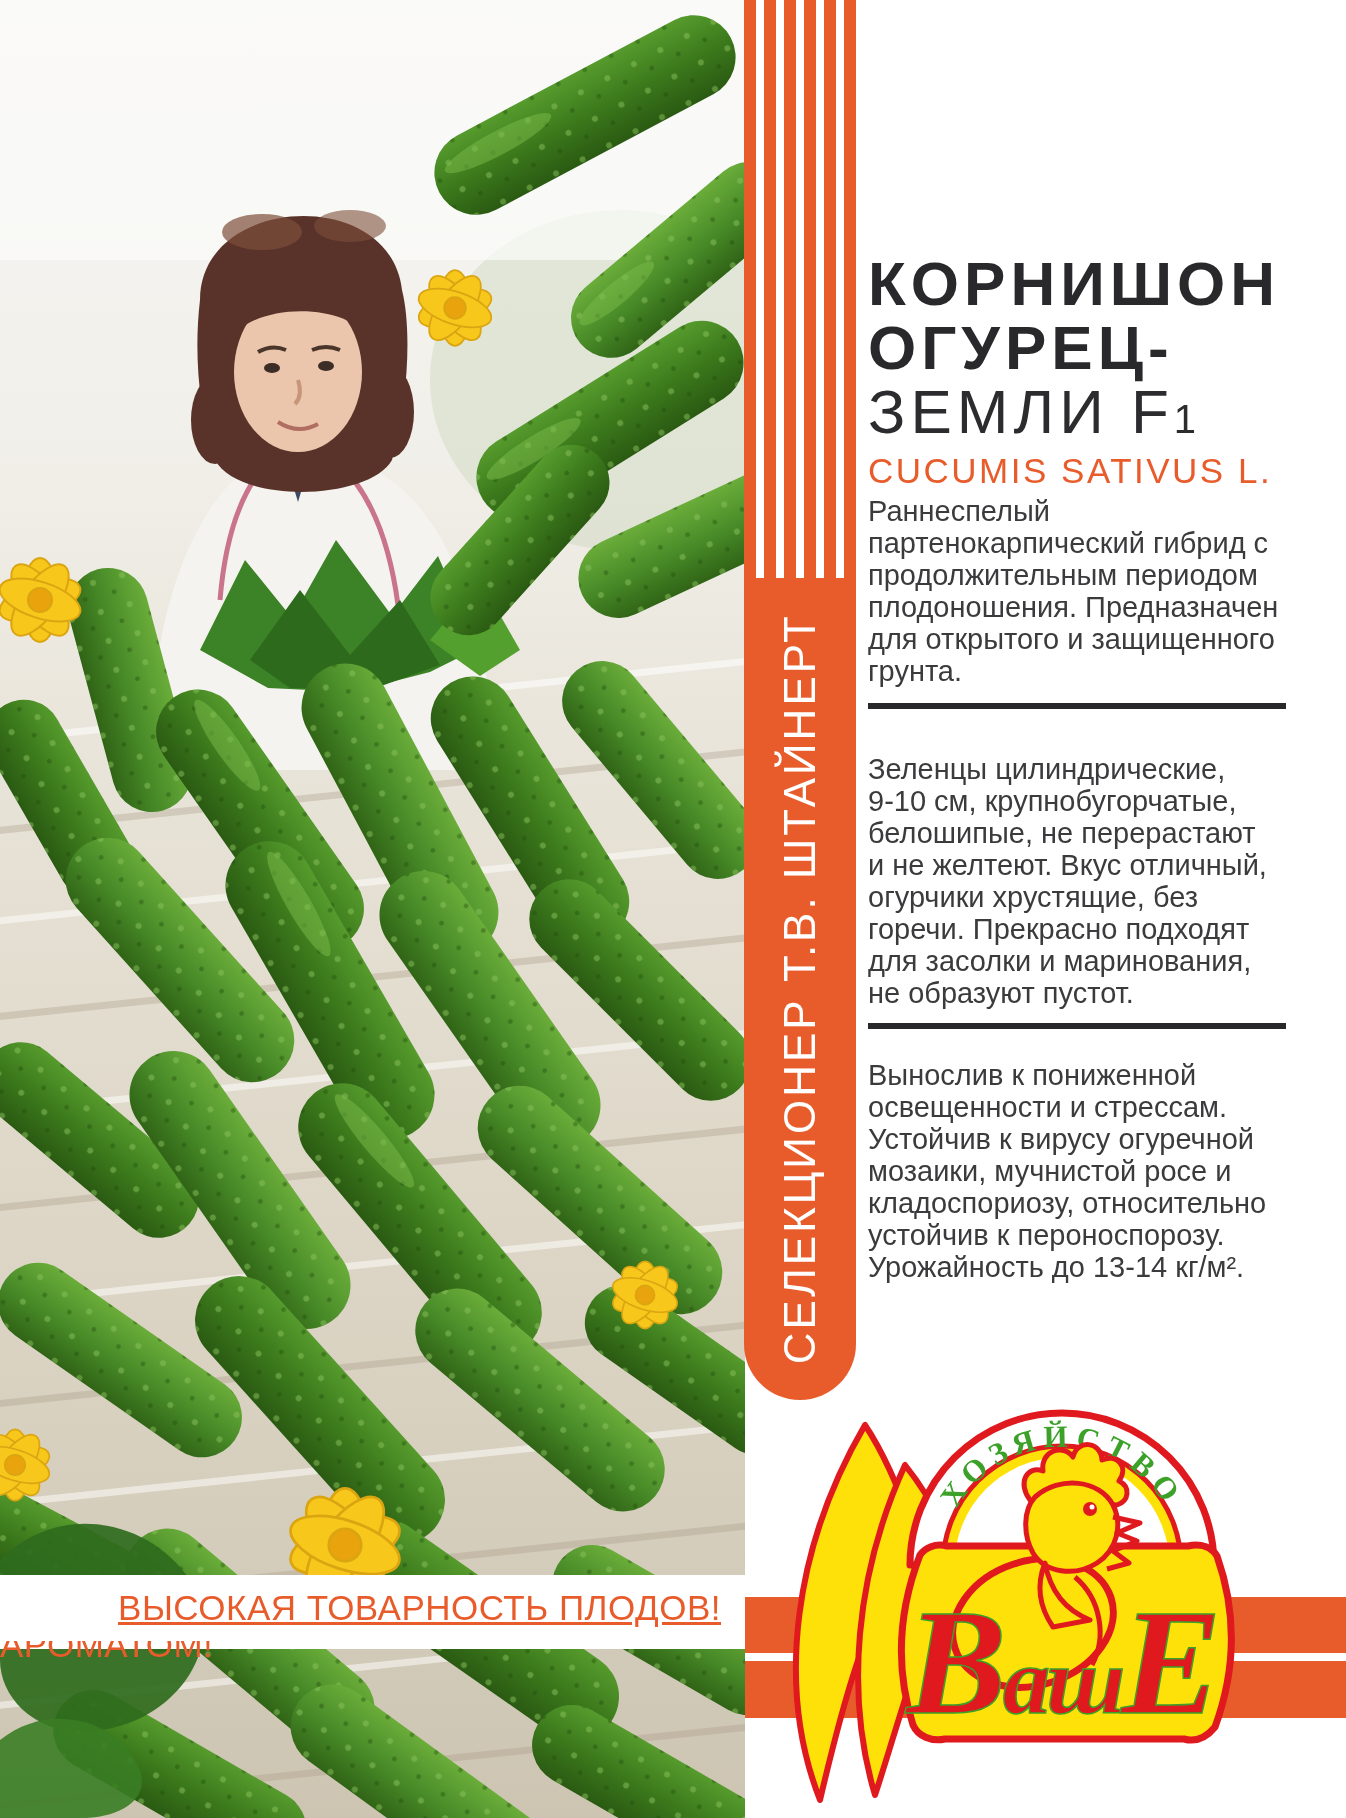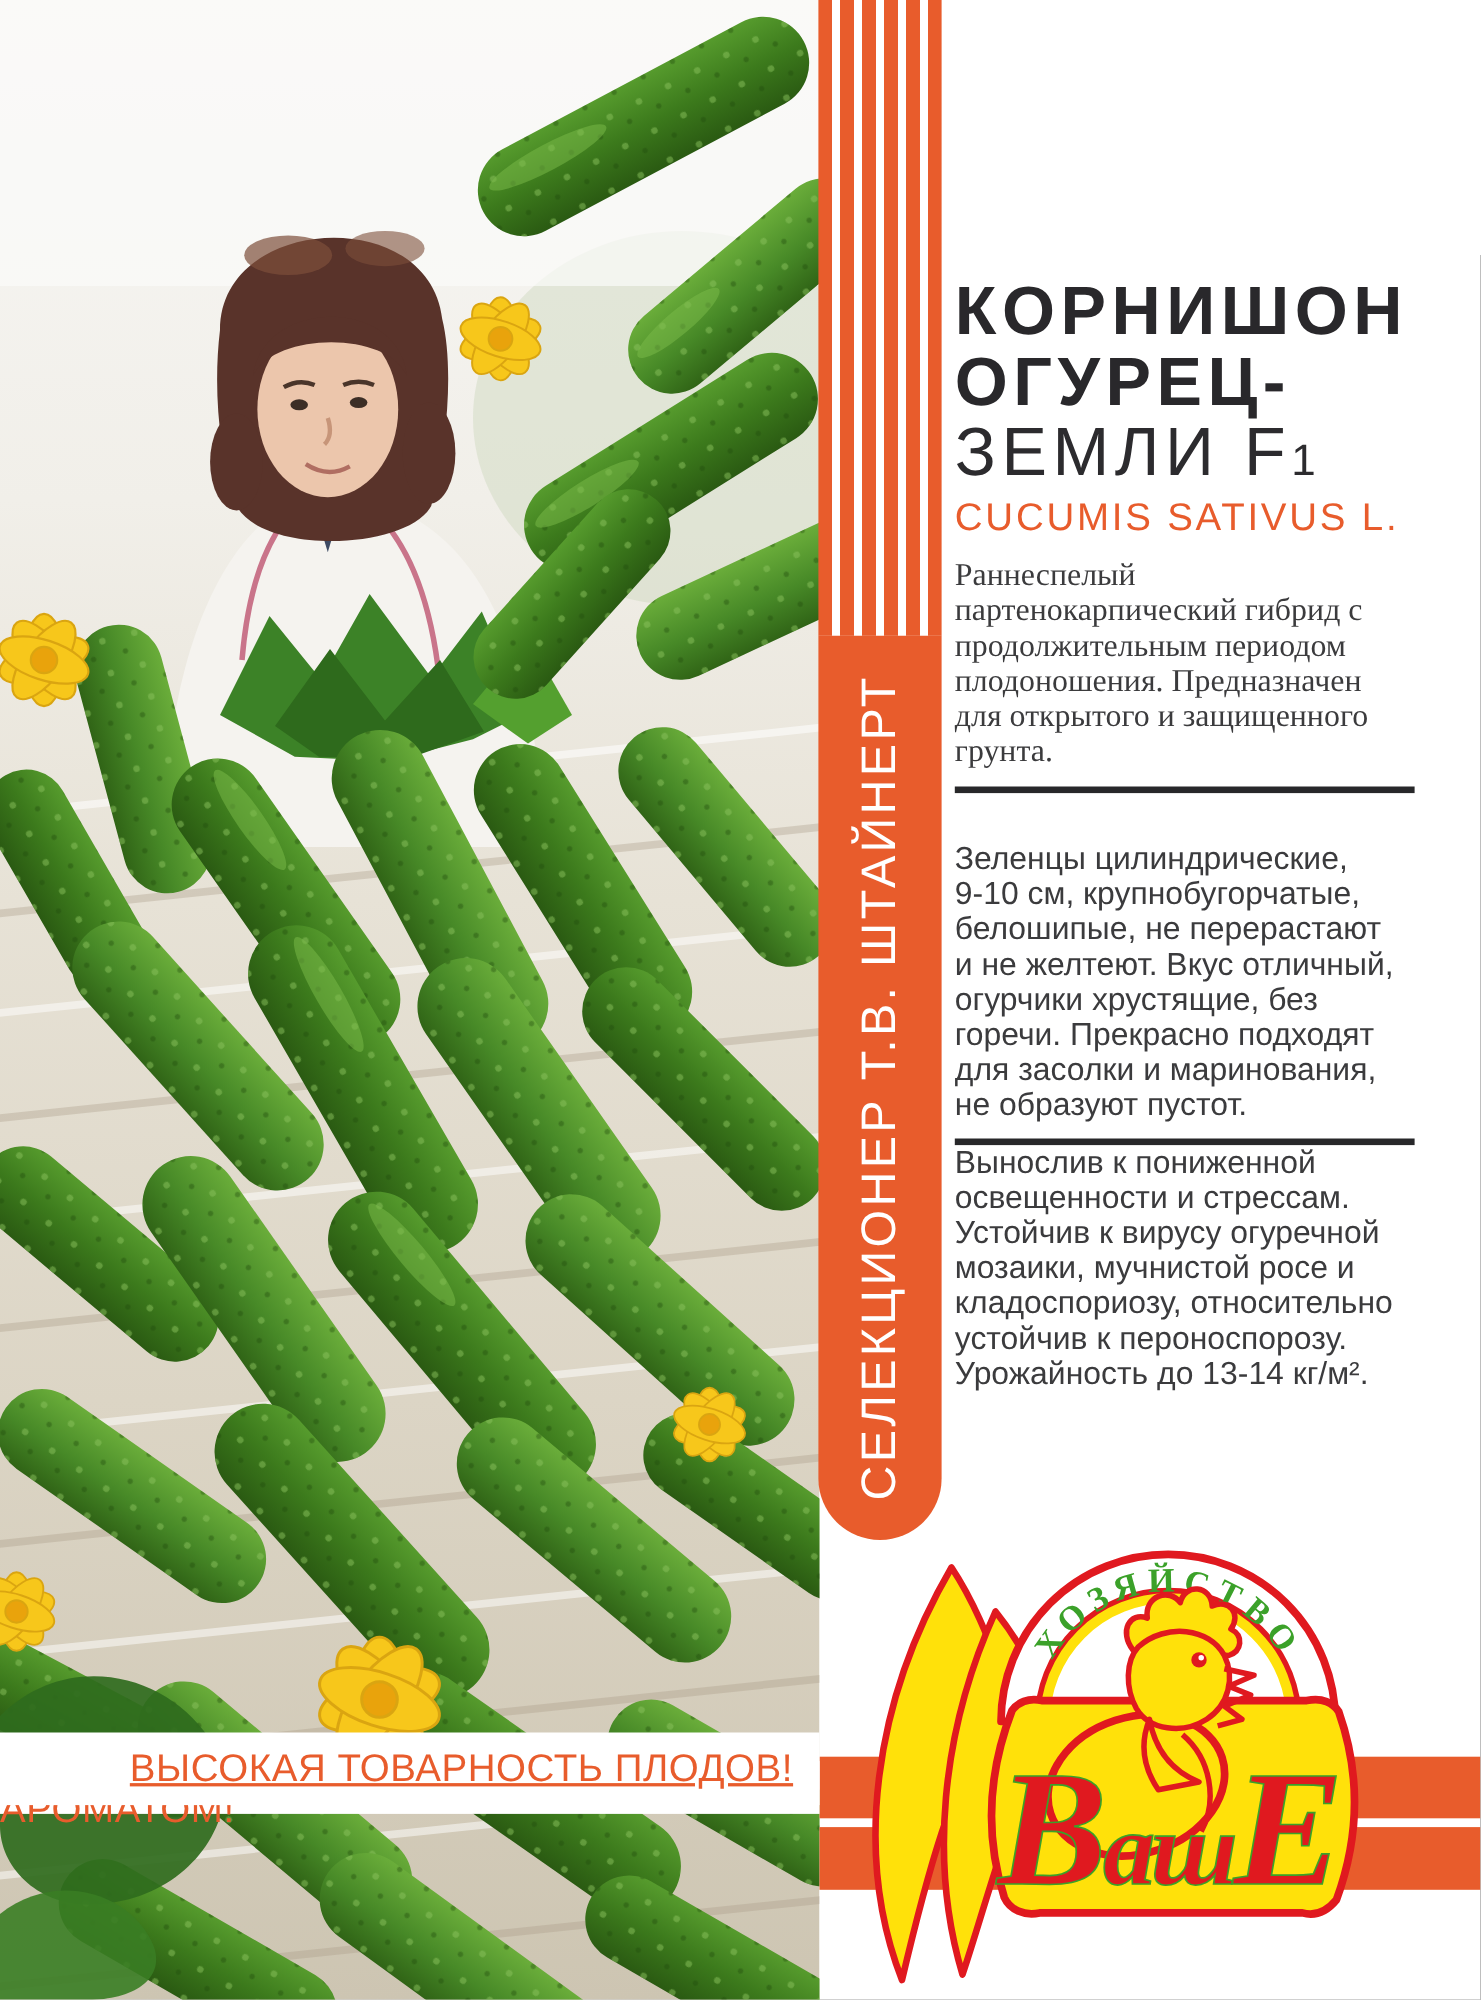--- a/index.html
+++ b/index.html
@@ -15,23 +15,23 @@
           border-radius:0 0 56px 56px;display:flex;align-items:center;justify-content:center;}
   .ribbon span{writing-mode:vertical-rl;transform:rotate(180deg);white-space:nowrap;
                color:#ffffff;font-size:44px;font-weight:500;letter-spacing:3px;}
   
   .content{position:absolute;left:868px;top:252px;width:430px;color:#29282B;}
   .title{font-size:62px;line-height:64px;font-weight:700;letter-spacing:5px;}
   .subtitle{font-size:62px;line-height:64px;font-weight:400;letter-spacing:5px;color:#2C2B2E;}
   .f1{font-size:40px;letter-spacing:1px;}
   .latin{color:#E85C2C;font-size:35px;letter-spacing:2.5px;font-weight:500;}
   .para{font-size:29px;line-height:32px;color:#3B3B3D;white-space:pre-line;}
-  .p1{margin-top:16px;font-family:Liberation Serif, serif;}
+  .p1{margin-top:4px;}
   .p2{margin-top:44px;}
-  .p3{}
+  .p3{margin-top:30px;}
   .rule{width:418px;height:6px;background:#28282A;margin-top:16px;}
   .rule2{margin-top:14px;}
   
   .band{position:absolute;background:#E85C2C;}
   .band-o1{left:745px;top:1597px;width:601px;height:56px;}
   .band-o2{left:745px;top:1661px;width:601px;height:57px;}
   .banner{position:absolute;left:0;width:745px;background:#ffffff;display:flex;align-items:center;
           justify-content:flex-end;padding-right:24px;box-sizing:border-box;
           color:#E85C2C;font-size:35px;font-weight:500;letter-spacing:0.5px;}
   .banner1{top:1601px;height:48px;}

